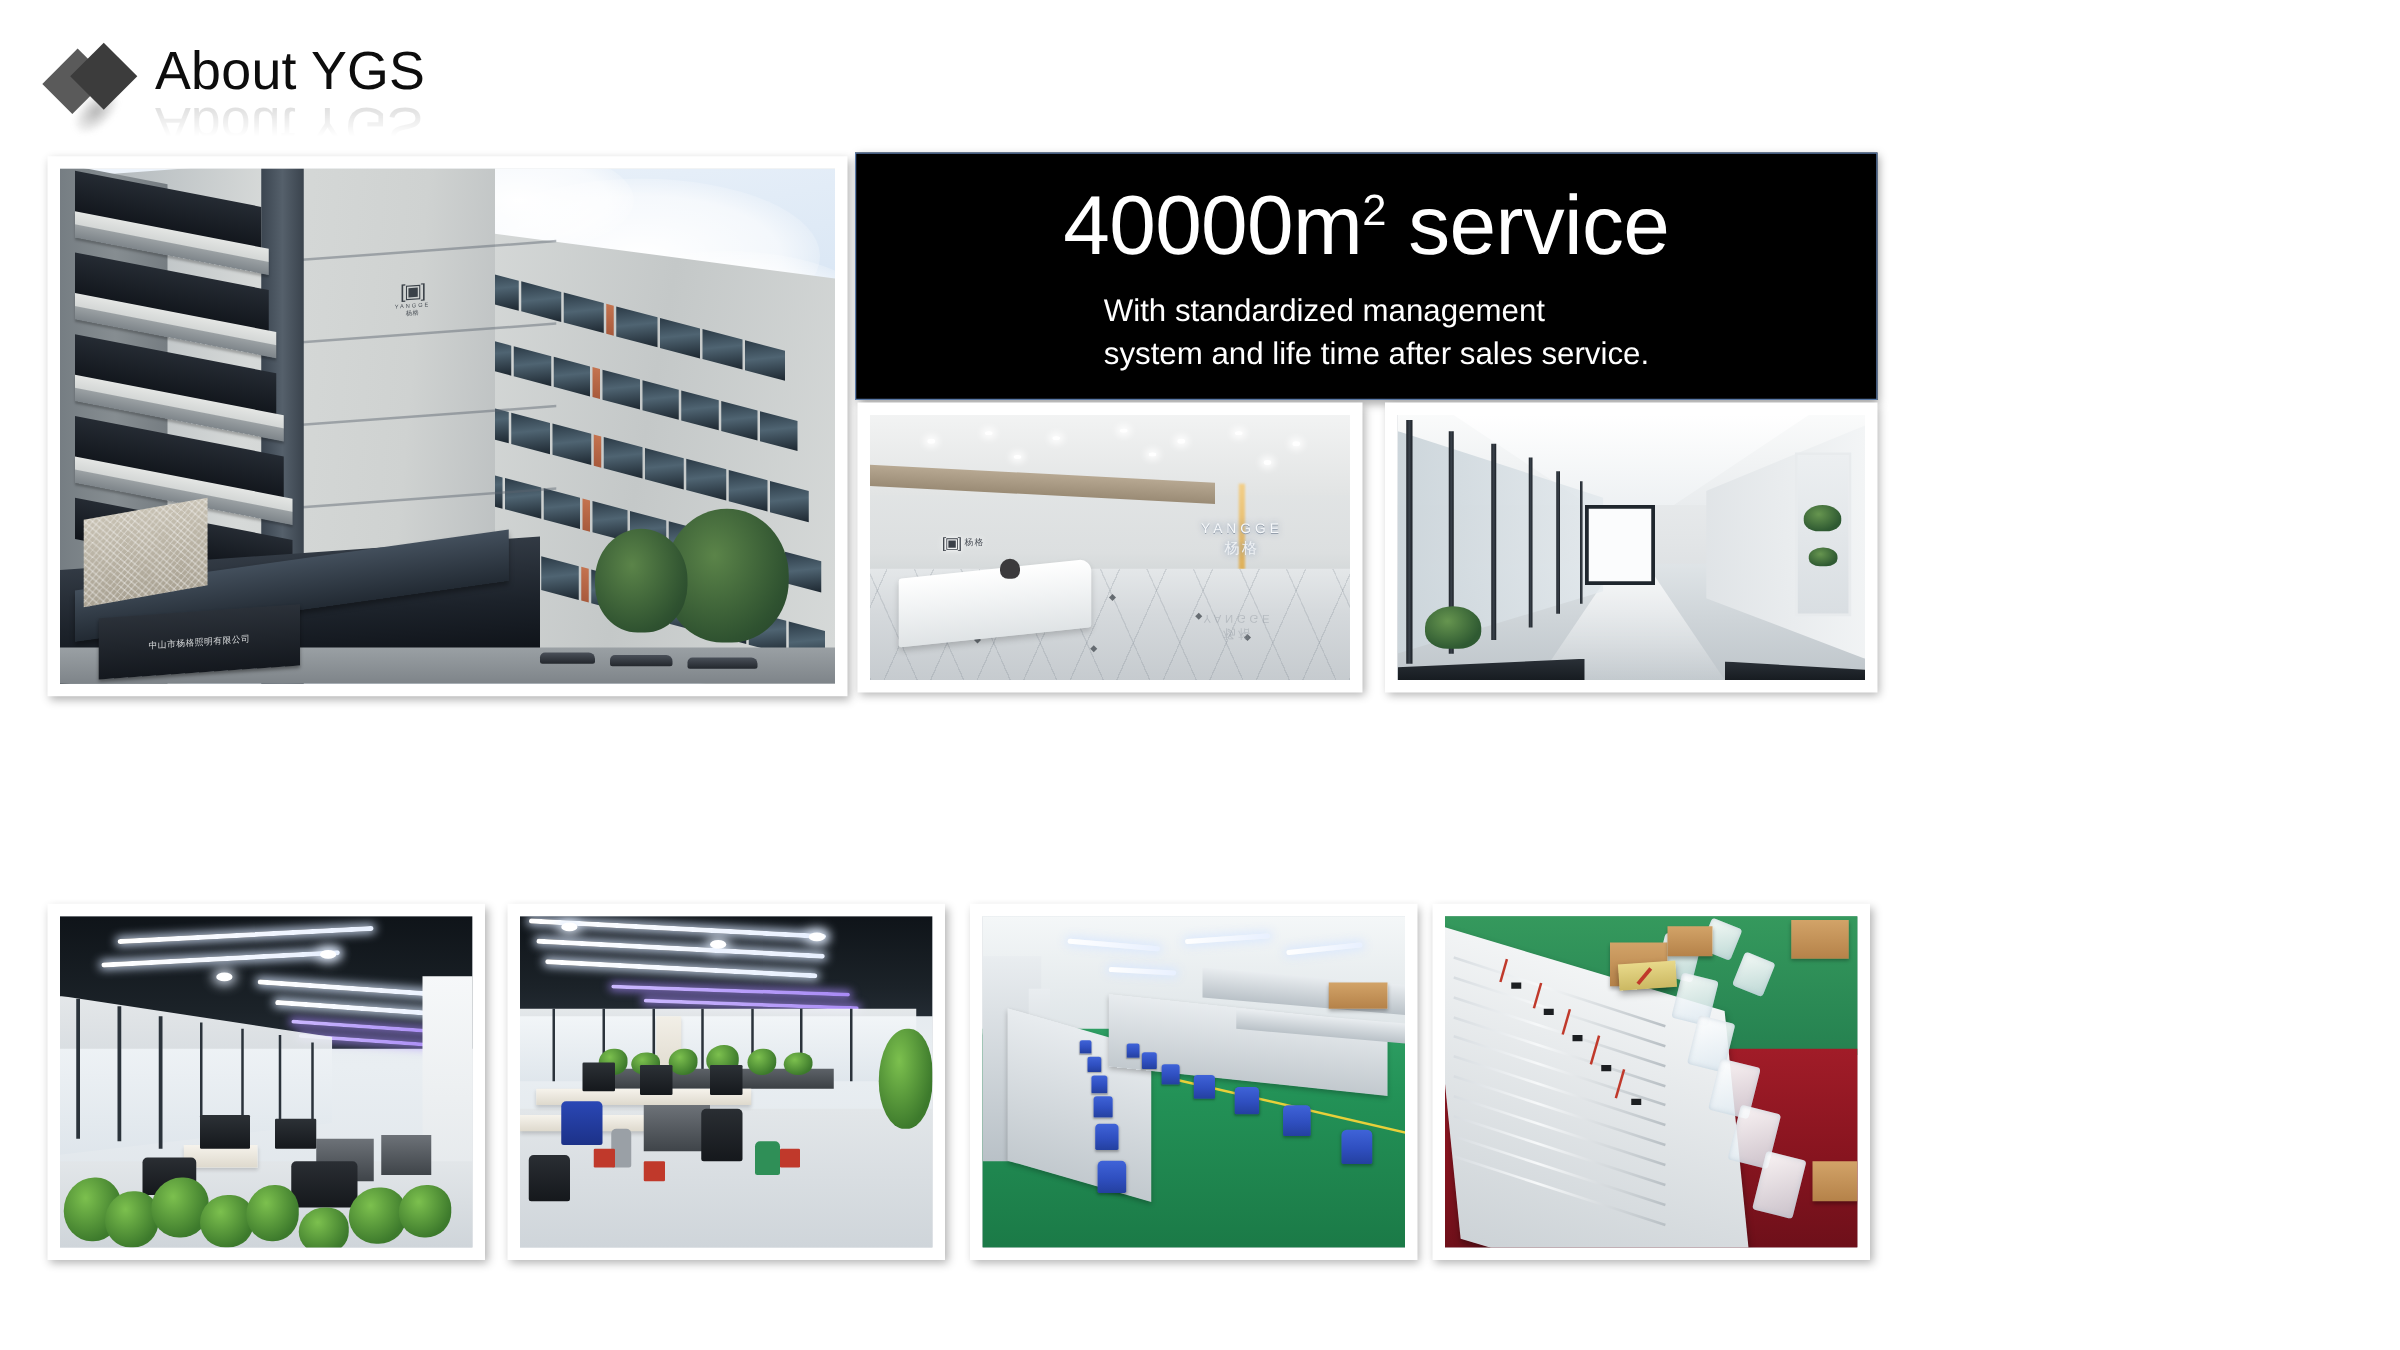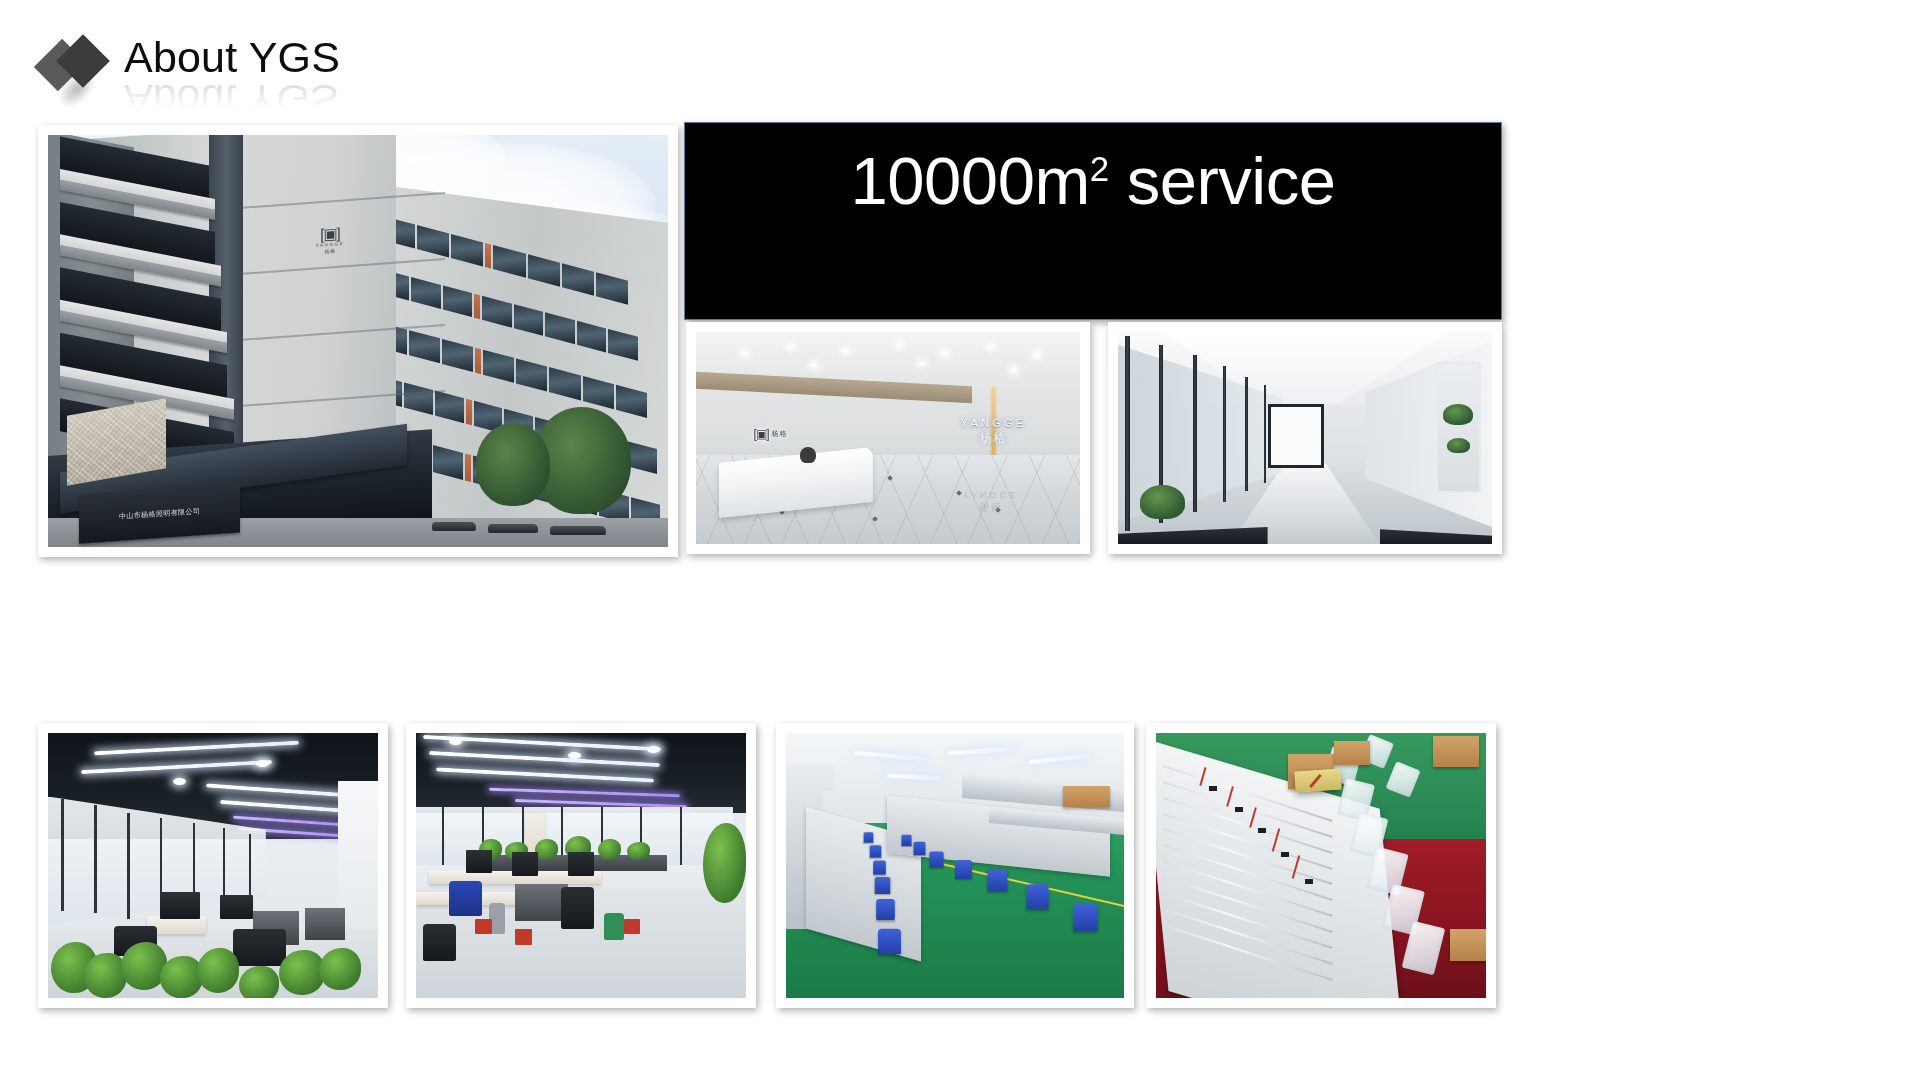--- a/index.html
+++ b/index.html
@@ -475,21 +475,25 @@
       <div class="car" style="right:31%;bottom:4%;width:7%;"></div>
 
       <div class="bld-sign">
         <span class="cn">中山市杨格照明有限公司</span>
       </div>
     </div>
   </div>
 
   <div id="panel-headline">
     <div class="hl">
-      <span>10000m</span><sup>2</sup><span> service</span>
+      <span>40000m</span><sup>2</sup><span> service</span>
+    </div>
+    <div class="sub">
+      <div>With standardized management</div>
+      <div>system and life time after sales service.</div>
     </div>
   </div>
 
   <div class="photo" id="photo-reception">
     <div class="img">
       <div class="rec-wall"></div>
       <div class="rec-ceil"></div>
       <div class="rec-beam"></div>
       <div class="rec-gold"></div>
       <div class="dl" style="left:12%;top:9%;"></div>

